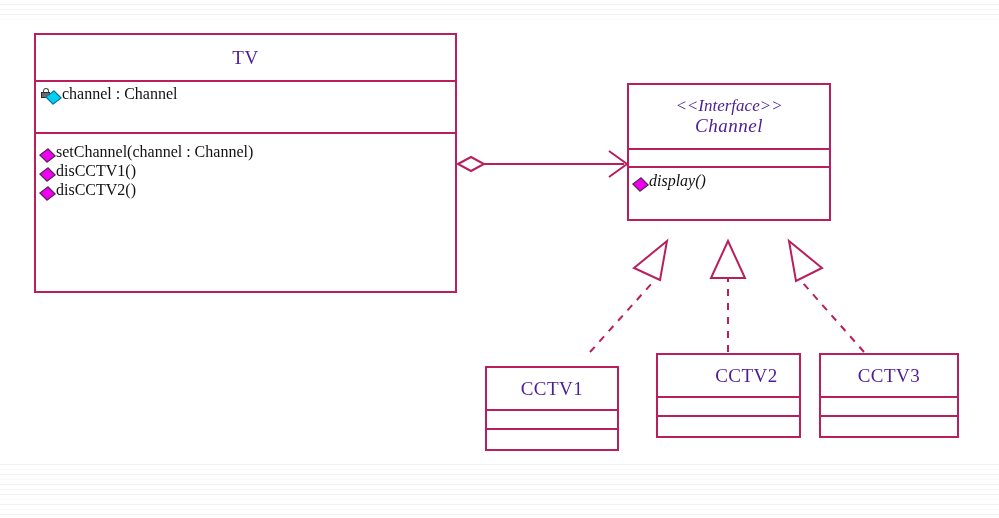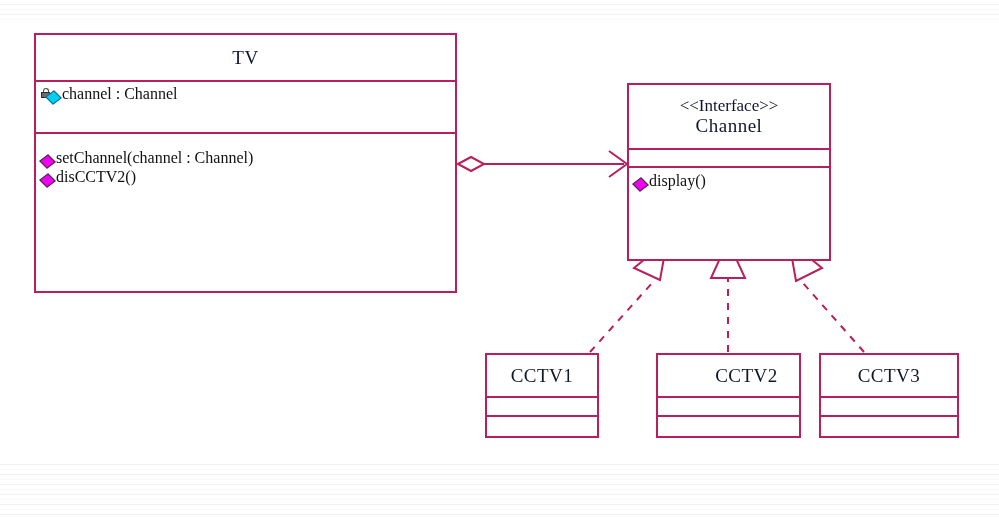--- a/index.html
+++ b/index.html
@@ -65,21 +65,21 @@
   .compartment {
     box-sizing: border-box;
     position: relative;
   }
   .compartment + .compartment {
     border-top: 2px solid #b81f5c;
   }
   .cls-title {
     text-align: center;
     font-size: 19px;
-    color: #0f172a;
+    color: #4c1d95;
     letter-spacing: 0.5px;
     display: flex;
     flex-direction: column;
     align-items: center;
     justify-content: center;
   }
   .stereotype {
     font-size: 17px;
     line-height: 1.15;
     letter-spacing: 0px;
@@ -209,50 +209,54 @@
     <div class="compartment member-list" style="height:52px;">
       <div class="member">
         <span class="ic ic-attr">
           <span class="lock"></span>
           <span class="cyan"></span>
         </span>
         <span>channel : Channel</span>
       </div>
     </div>
 
-    <div class="compartment member-list" style="flex:1 1 auto; padding-top:15px;">
+    <div class="compartment member-list" style="flex:1 1 auto; padding-top:9px;">
       <div class="member">
         <span class="ic ic-diamond-magenta"></span>
         <span>setChannel(channel : Channel)</span>
       </div>
       <div class="member">
         <span class="ic ic-diamond-magenta"></span>
+        <span>disCCTV1()</span>
+      </div>
+      <div class="member">
+        <span class="ic ic-diamond-magenta"></span>
         <span>disCCTV2()</span>
       </div>
     </div>
   </div>
 
-  <div class="uml-box" id="box-channel" style="left:627px; top:83px; width:204px; height:178px;">
+  <div class="uml-box" id="box-channel" style="left:627px; top:83px; width:204px; height:138px;font-style:italic;">
 
     <div class="compartment cls-title" style="height:63px;">
       <span class="stereotype">&lt;&lt;Interface&gt;&gt;</span>
       <span class="cls-name">Channel</span>
     </div>
 
     <div class="compartment empty-compartment" style="height:18px;"></div>
 
     <div class="compartment member-list" style="flex:1 1 auto; padding-top:4px;">
       <div class="member">
         <span class="ic ic-diamond-magenta"></span>
         <span>display()</span>
       </div>
     </div>
   </div>
 
-  <div class="uml-box" id="box-cctv1" style="left:485px; top:353px; width:114px; height:85px;">
+  <div class="uml-box" id="box-cctv1" style="left:485px; top:366px; width:134px; height:85px;">
     <div class="compartment cls-title" style="height:41px;">
       <span class="cls-name">CCTV1</span>
     </div>
     <div class="compartment empty-compartment" style="height:19px;"></div>
     <div class="compartment empty-compartment" style="flex:1 1 auto;"></div>
   </div>
 
   <div class="uml-box" id="box-cctv2" style="left:656px; top:353px; width:145px; height:85px;">
     <div class="compartment cls-title" style="height:41px;padding-left:36px;">
       <span class="cls-name">CCTV2</span>

